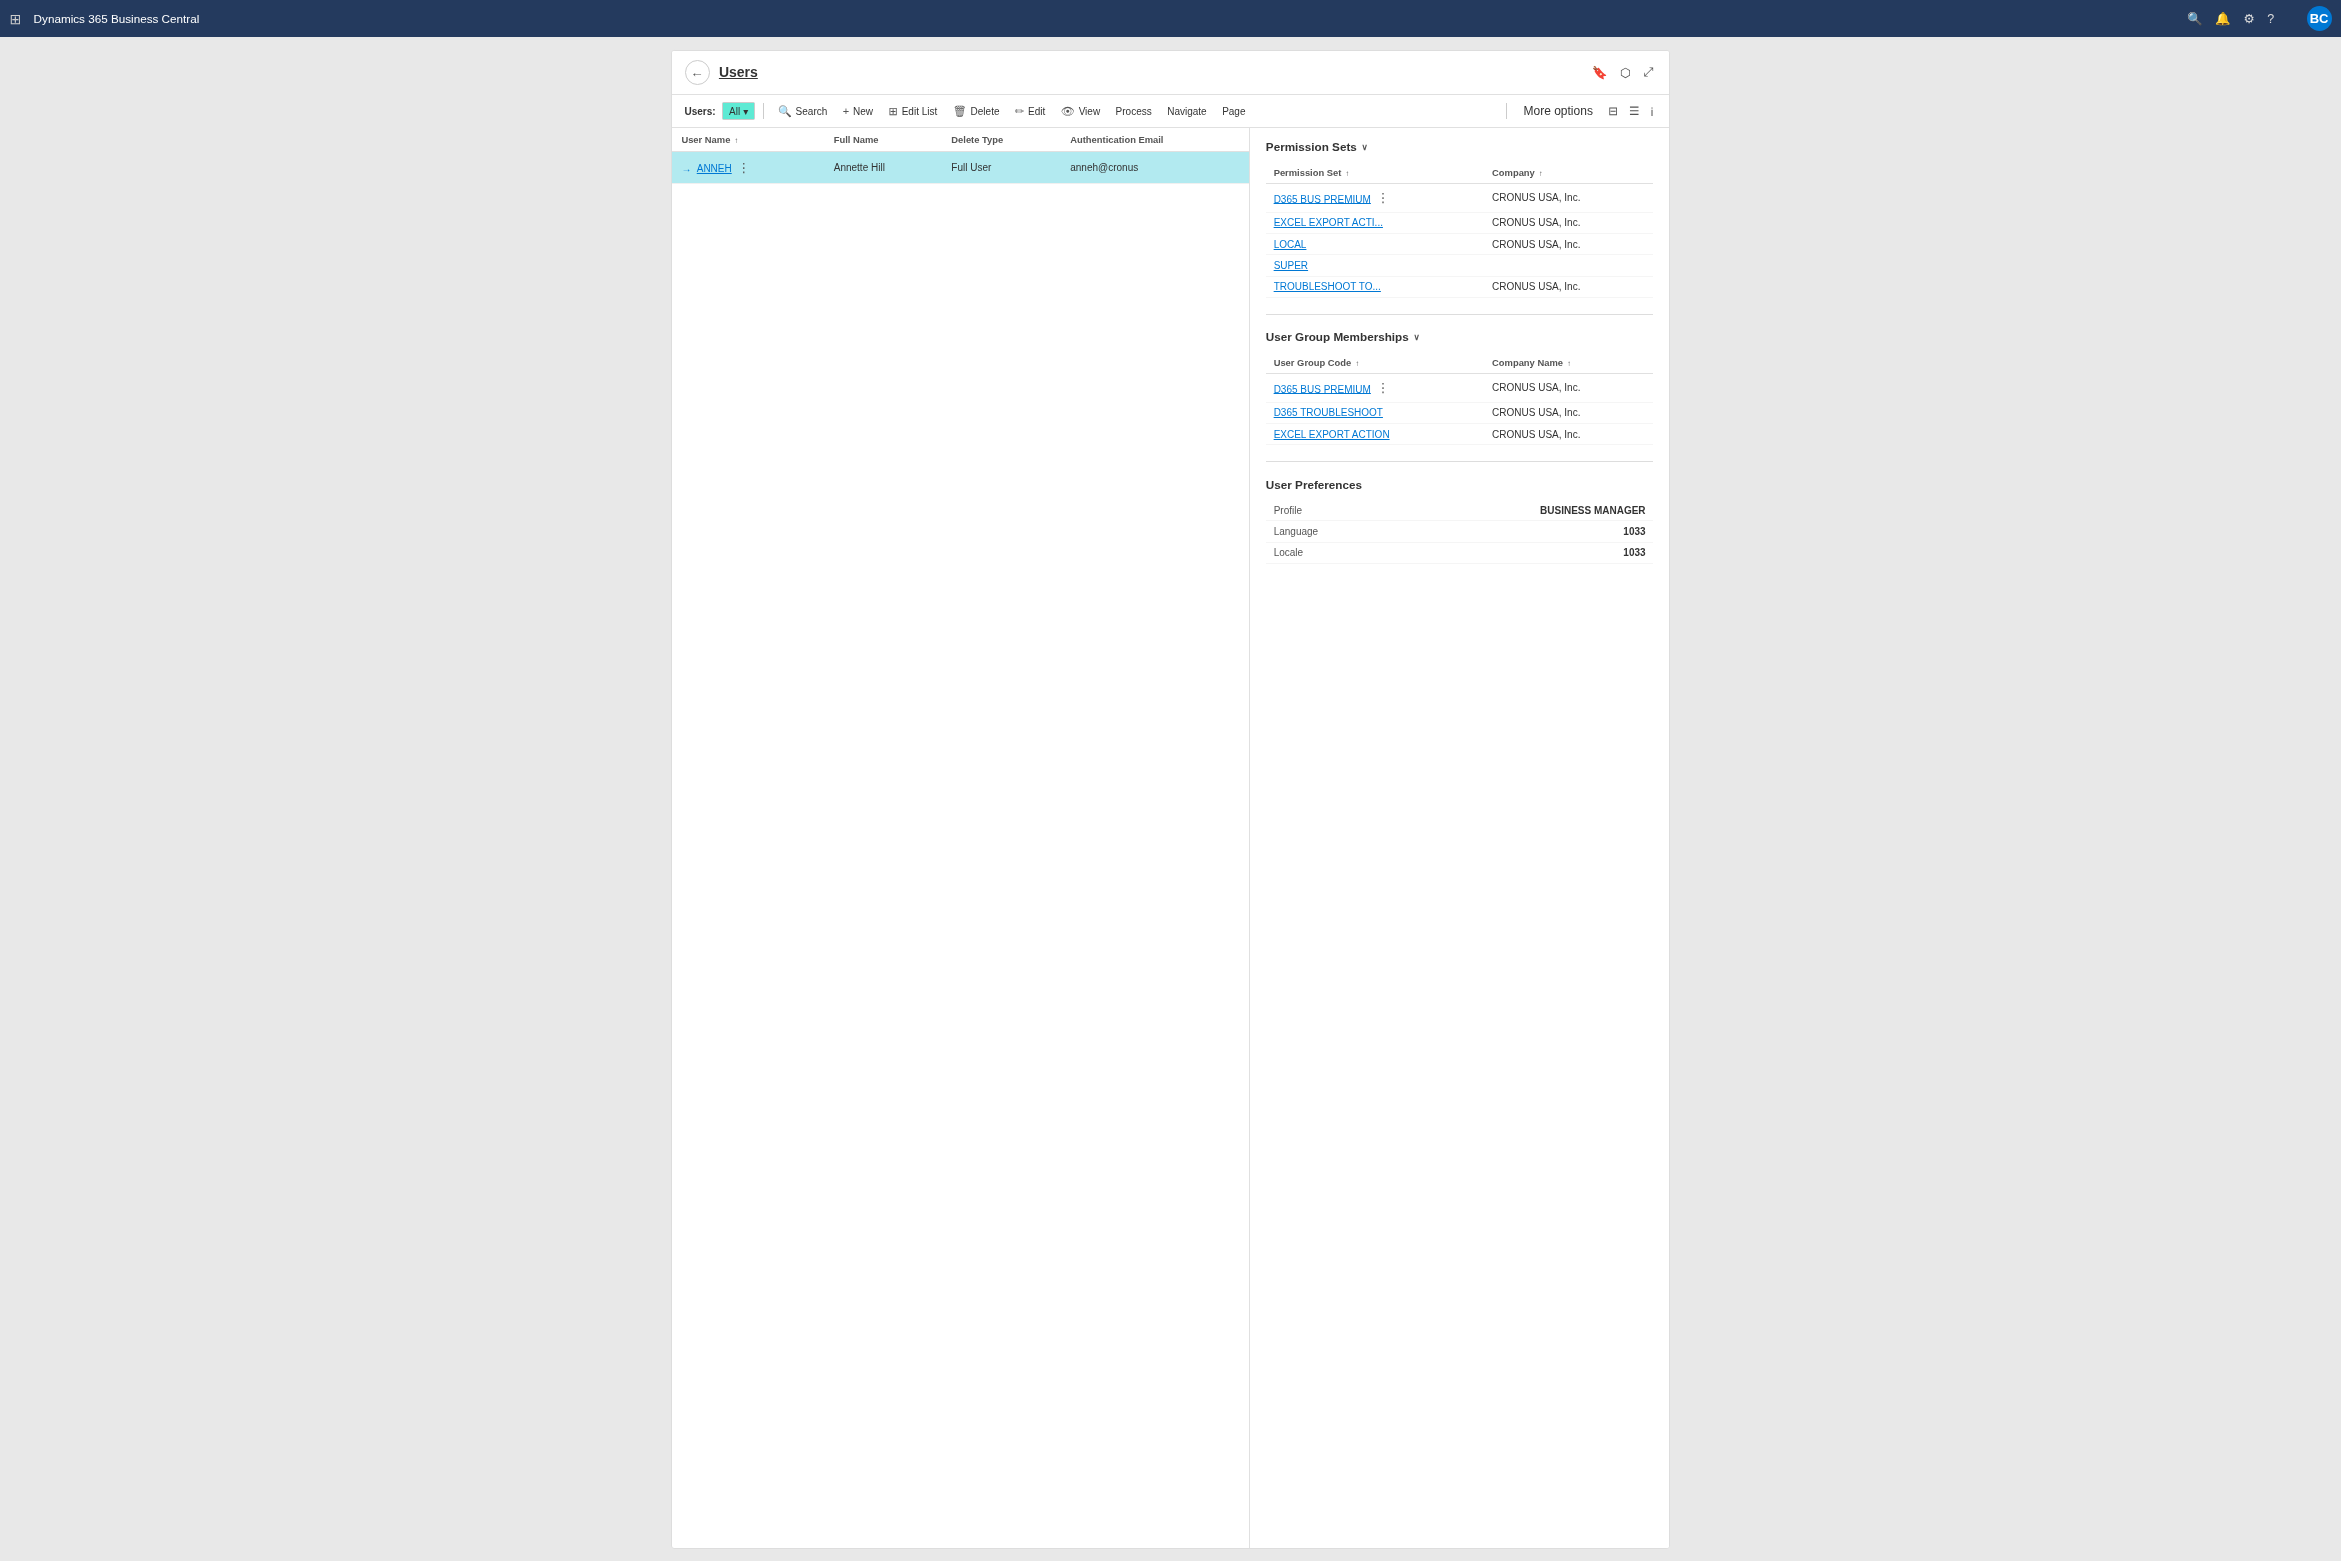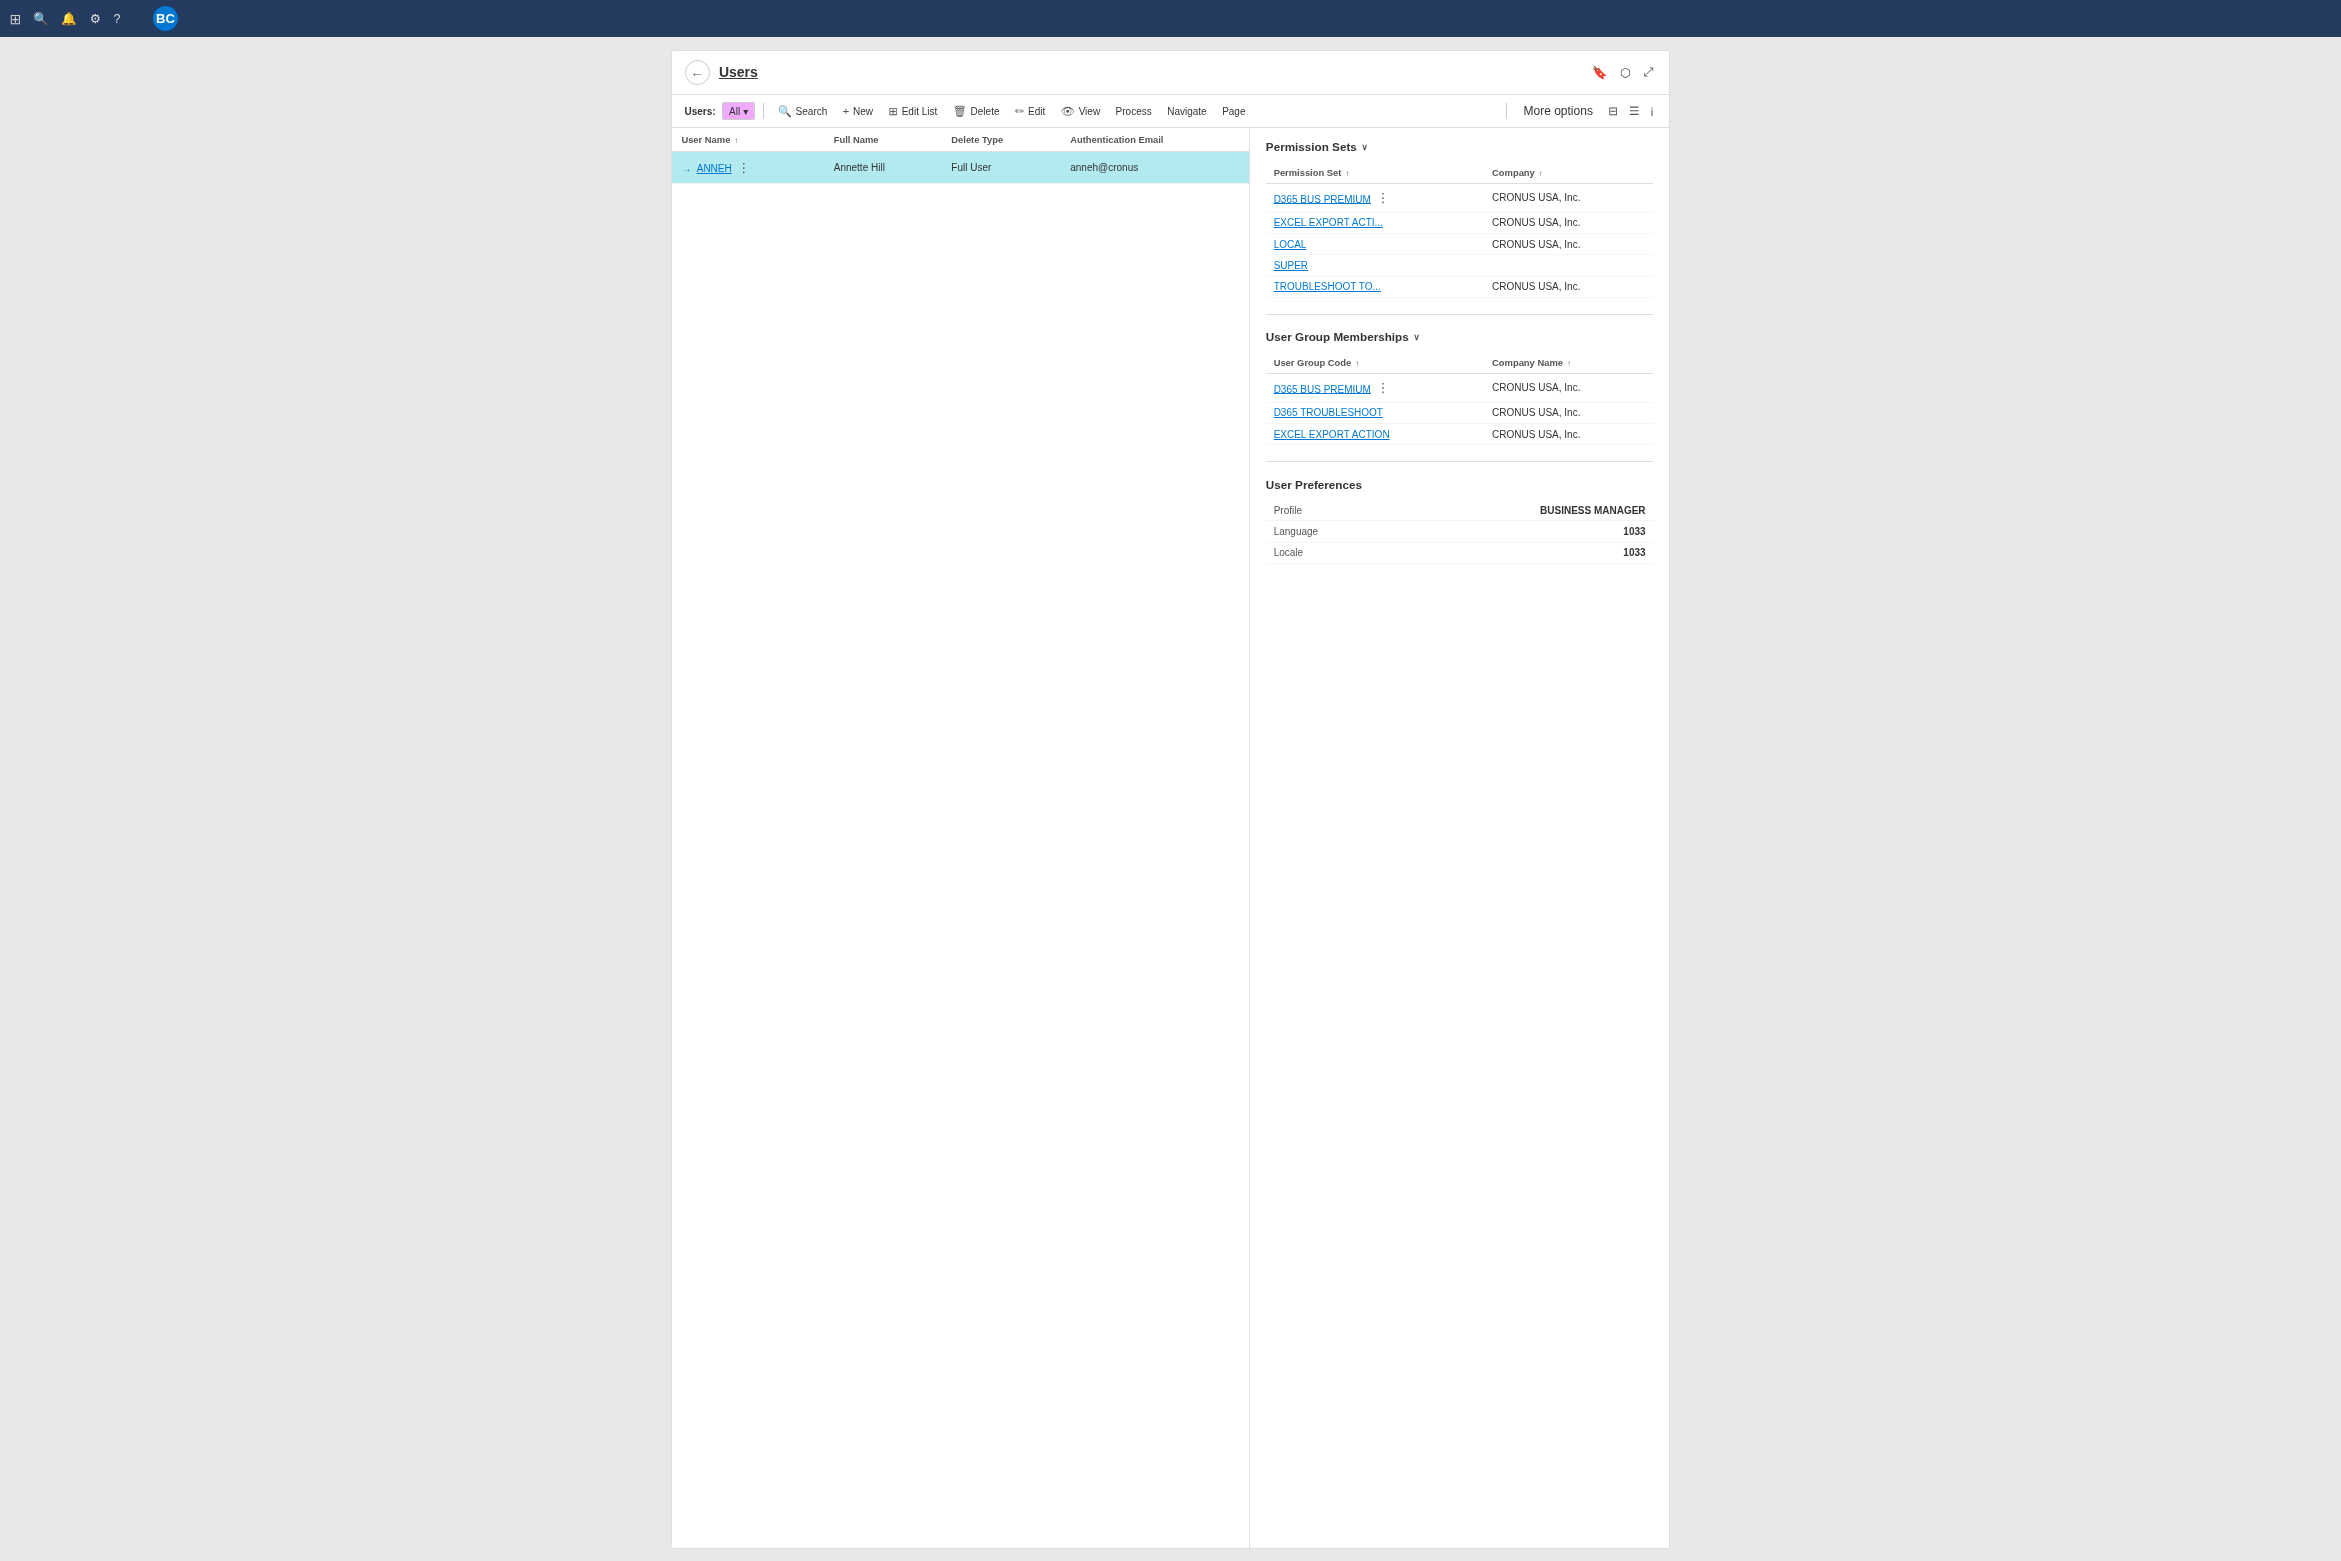--- a/index.html
+++ b/index.html
@@ -60,21 +60,21 @@
       padding: 4.7px 12.5px;
       border-bottom: 0.8px solid #e0e0e0;
       background: white;
       gap: 3.1px;
       flex-wrap: wrap;
     }
     .toolbar-label { font-weight: 600; margin-right: 3.1px; font-size: 10px; }
     .filter-dropdown {
       display: flex; align-items: center; gap: 3.1px;
       border: 0.8px solid #ccc; border-radius: 1.6px; padding: 2.3px 6.2px;
-      cursor: pointer; font-size: 10px; background: #f0abfc;
+      cursor: pointer; font-size: 10px; background: #5eead4;
     }
     .toolbar-separator { width: 0.8px; height: 15.6px; background: #ccc; margin: 0 4.7px; }
     .toolbar-btn {
       display: flex; align-items: center; gap: 3.9px;
       background: none; border: none; cursor: pointer;
       font-size: 10px; padding: 3.1px 6.2px; color: #333; border-radius: 1.6px;
     }
     .toolbar-btn .btn-icon { font-size: 11px; color: #555; }
     .toolbar-more { margin-left: auto; display: flex; align-items: center; gap: 6.2px; }
     .toolbar-more-text { font-size: 12px; color: #333; cursor: pointer; padding: 3.1px 6.2px; text-align: center; }
@@ -152,20 +152,21 @@
     .main-content::-webkit-scrollbar { width: 6.2px; }
 
     
     body { background: #e8e8e8; }
   </style>
 </head>
 <body>
 
 <div class="topbar">
   <span class="topbar-grid-icon">⊞</span>
+  <span class="topbar-title">Dynamics 365 Business Central</span>
   <div class="topbar-icons">
     <span class="topbar-icon">🔍</span>
     <span class="topbar-icon">🔔</span>
     <span class="topbar-icon">⚙</span>
     <span class="topbar-icon">?</span>
     <div class="topbar-avatar">BC</div>
   </div>
 </div>
 
 <div class="page-container">

